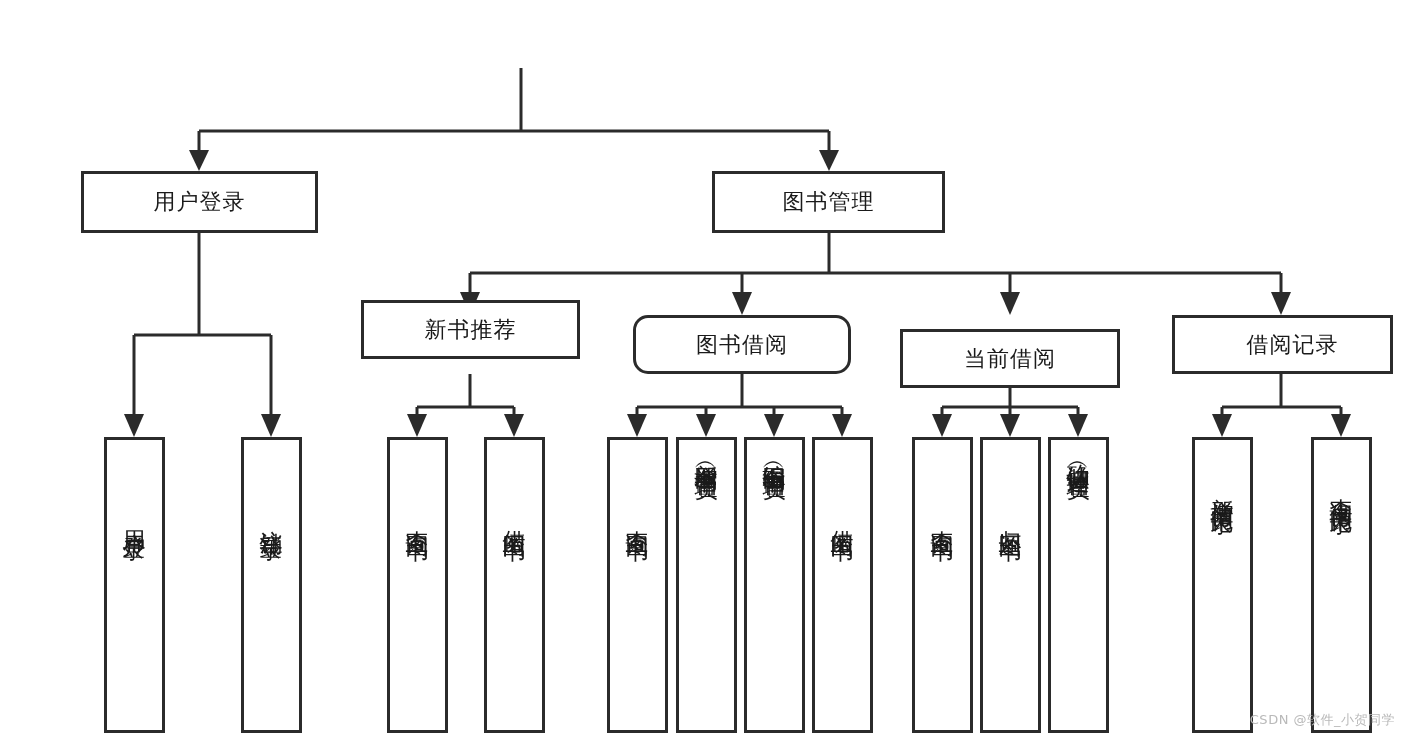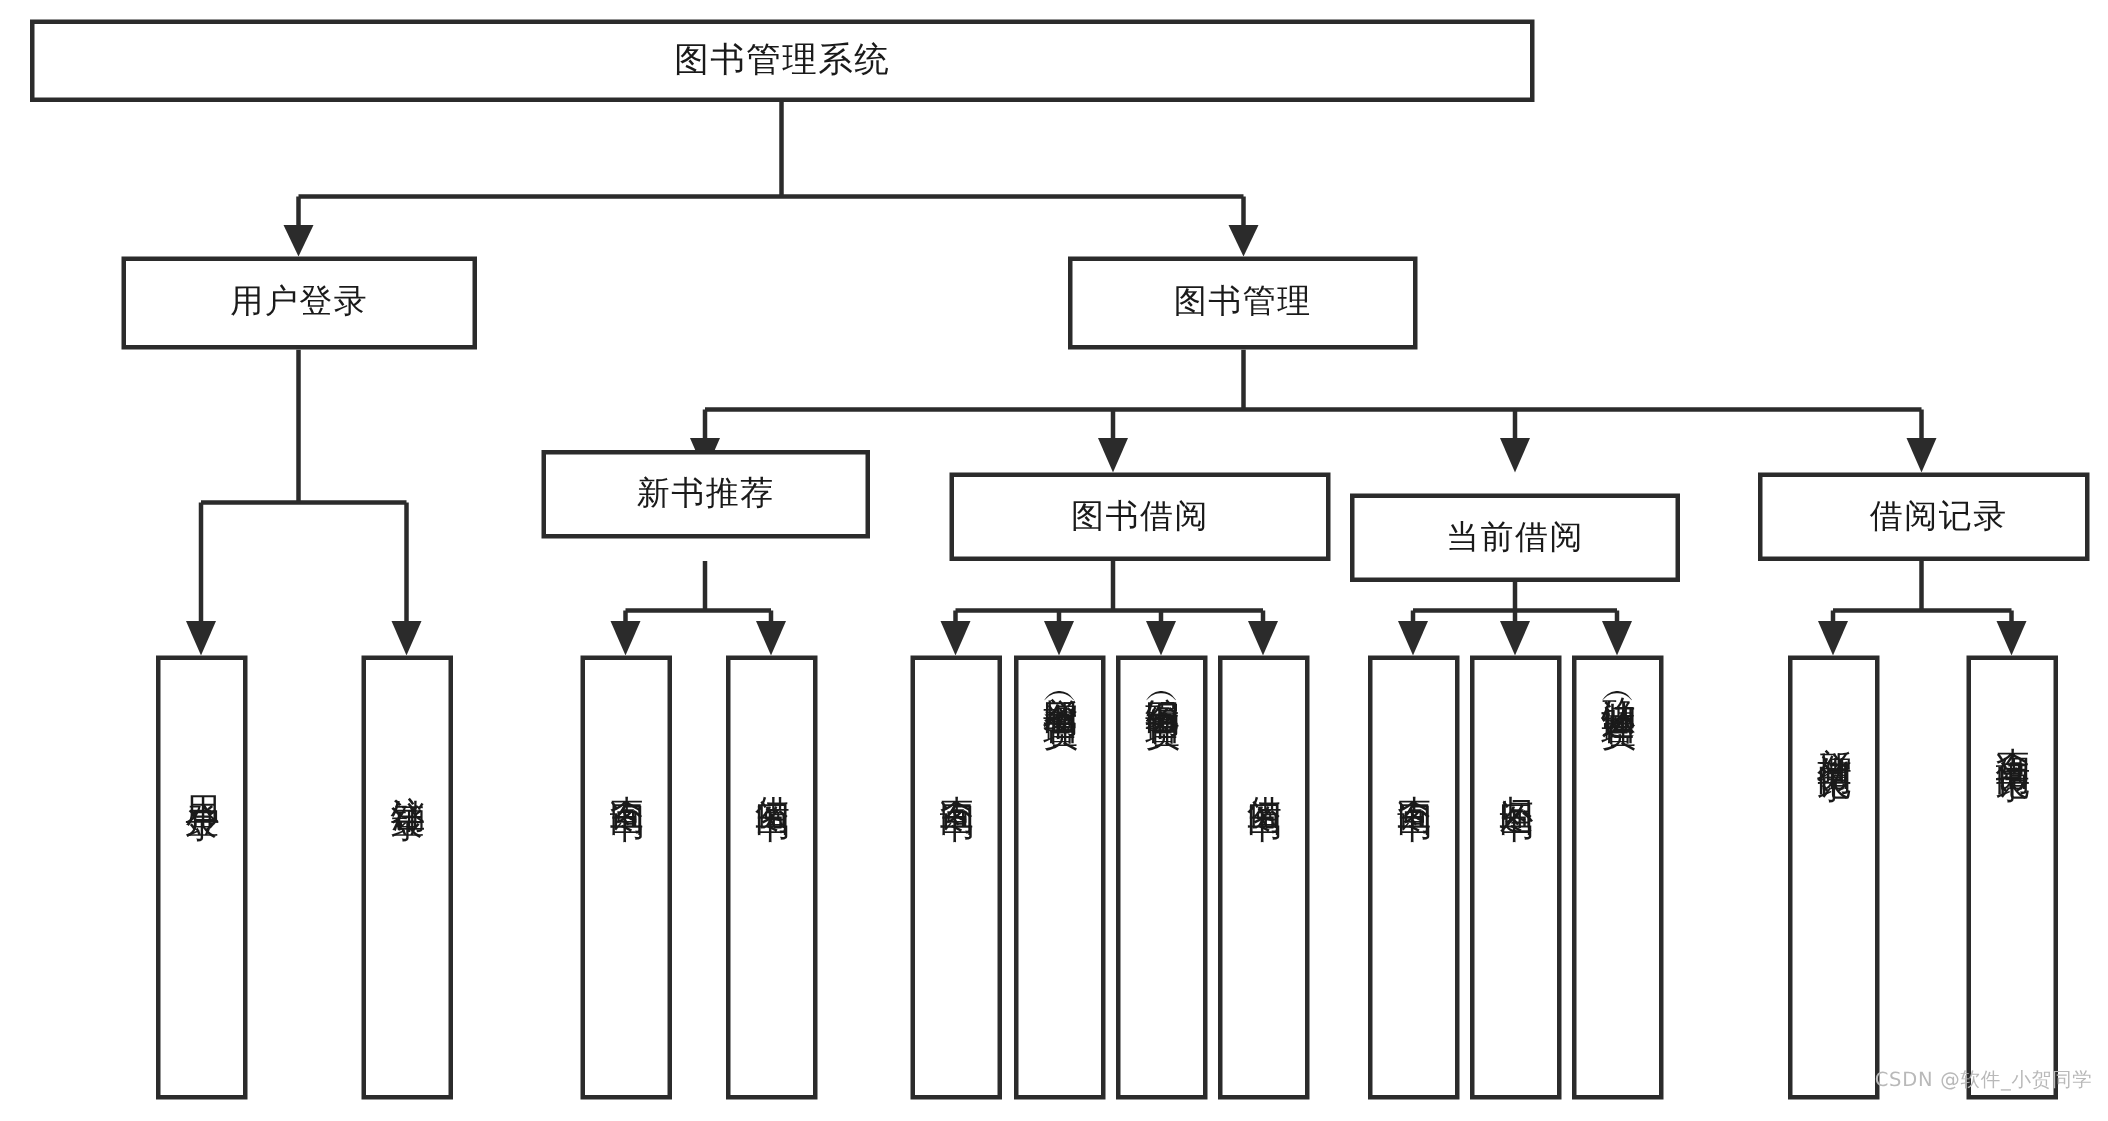--- a/index.html
+++ b/index.html
@@ -129,35 +129,32 @@
     <polygon points="1068,414 1088,414 1078,437"></polygon>
 
     <line x1="1281" y1="374" x2="1281" y2="407"></line>
     <line x1="1222" y1="407" x2="1341" y2="407"></line>
     <line x1="1222" y1="407" x2="1222" y2="416"></line>
     <polygon points="1212,414 1232,414 1222,437"></polygon>
     <line x1="1341" y1="407" x2="1341" y2="416"></line>
     <polygon points="1331,414 1351,414 1341,437"></polygon>
   </svg>
 
-  <div class="node root h" style="left:20px;top:13px;width:1003px;height:55px;">
-    <span class="lbl">图书管理系统</span>
-  </div>
 
   <div class="node mid h" style="left:81px;top:171px;width:237px;height:62px;">
     <span class="lbl">用户登录</span>
   </div>
   <div class="node mid h" style="left:712px;top:171px;width:233px;height:62px;align-items:center;">
     <span class="lbl">图书管理</span>
   </div>
 
   <div class="node mid h" style="left:361px;top:300px;width:219px;height:59px;">
     <span class="lbl">新书推荐</span>
   </div>
-  <div class="node mid h" style="left:633px;top:315px;width:254px;height:59px;">
+  <div class="node mid h" style="left:633px;top:315px;width:218px;height:59px;border-radius:15px;">
     <span class="lbl">图书借阅</span>
   </div>
   <div class="node mid h" style="left:900px;top:329px;width:220px;height:59px;">
     <span class="lbl">当前借阅</span>
   </div>
   <div class="node mid h" style="left:1172px;top:315px;width:221px;height:59px;padding-left:20px;">
     <span class="lbl">借阅记录</span>
   </div>
 
   <div class="node leaf" style="left:104px;top:437px;width:61px;height:296px;padding-top:72px;">

